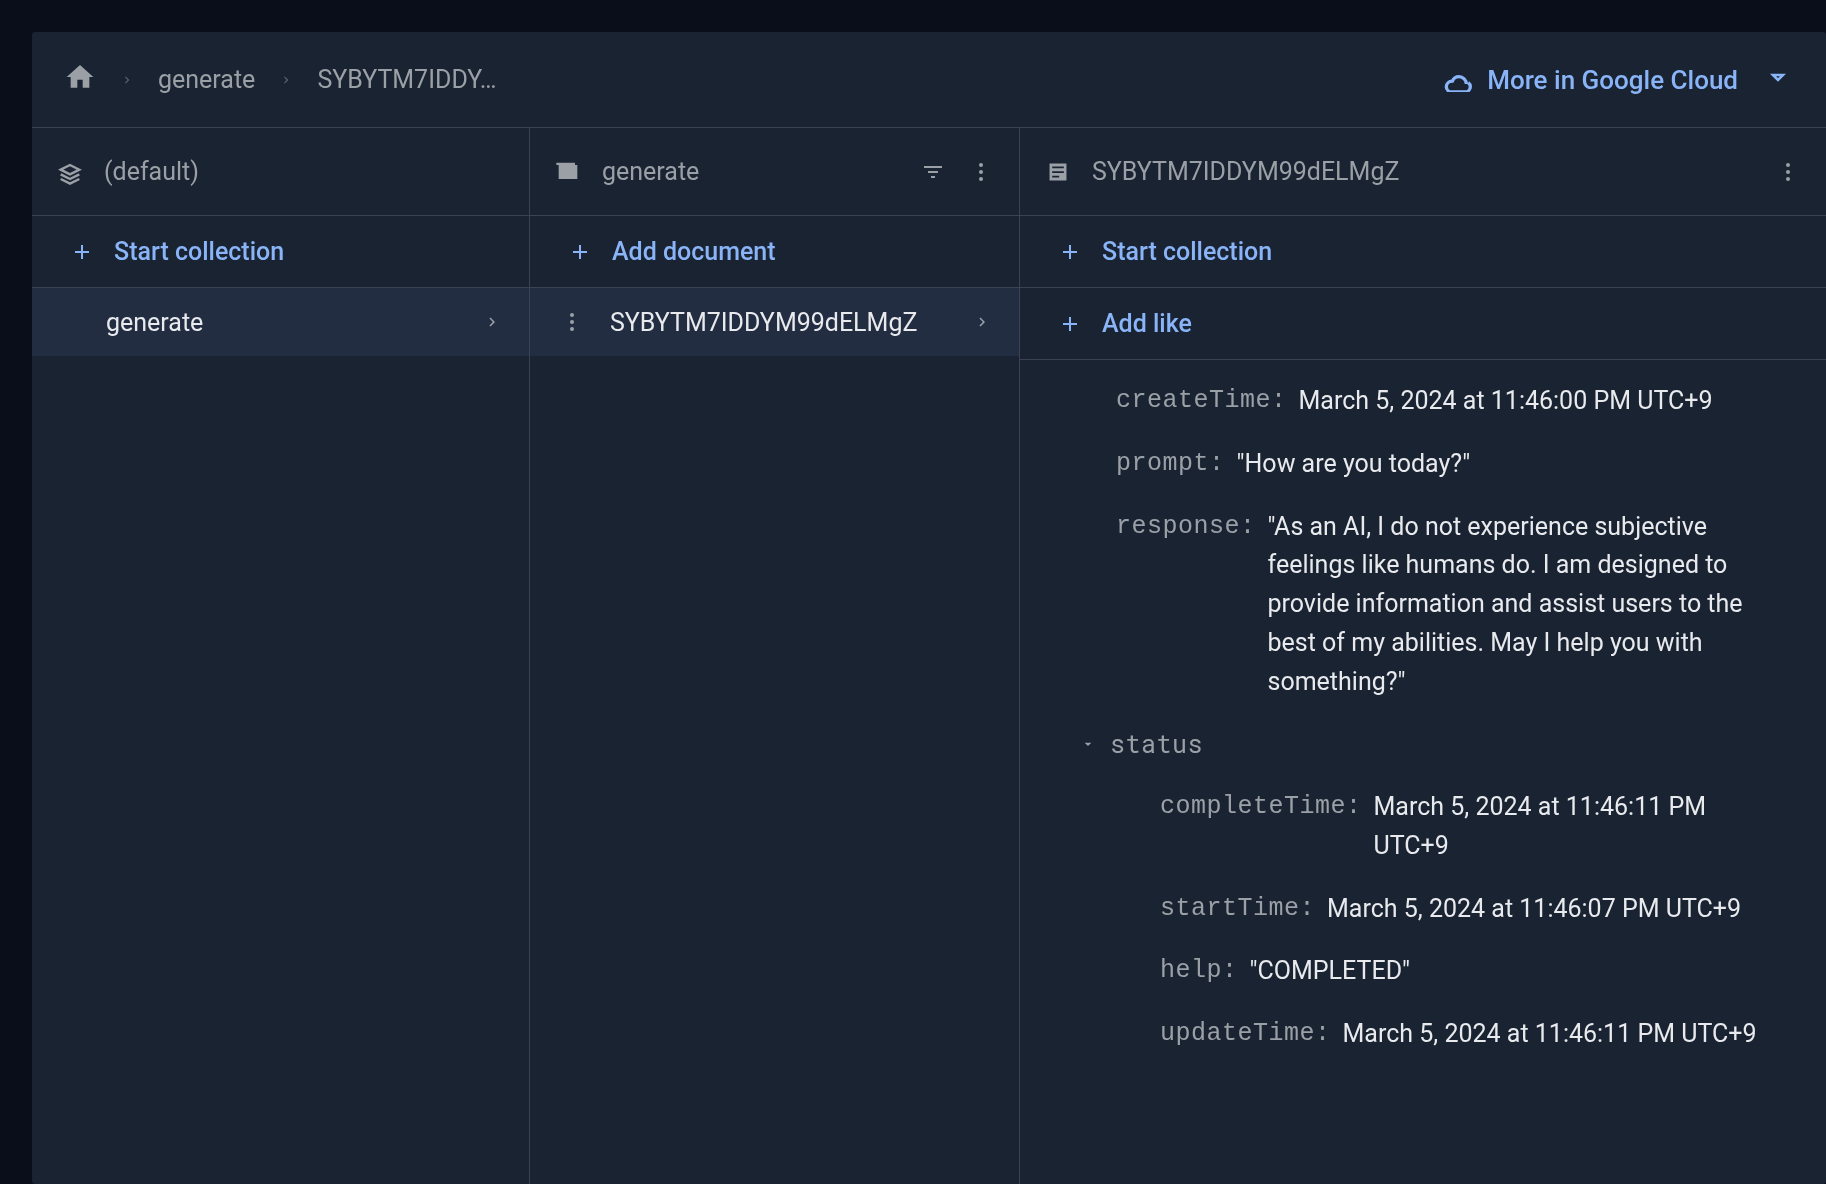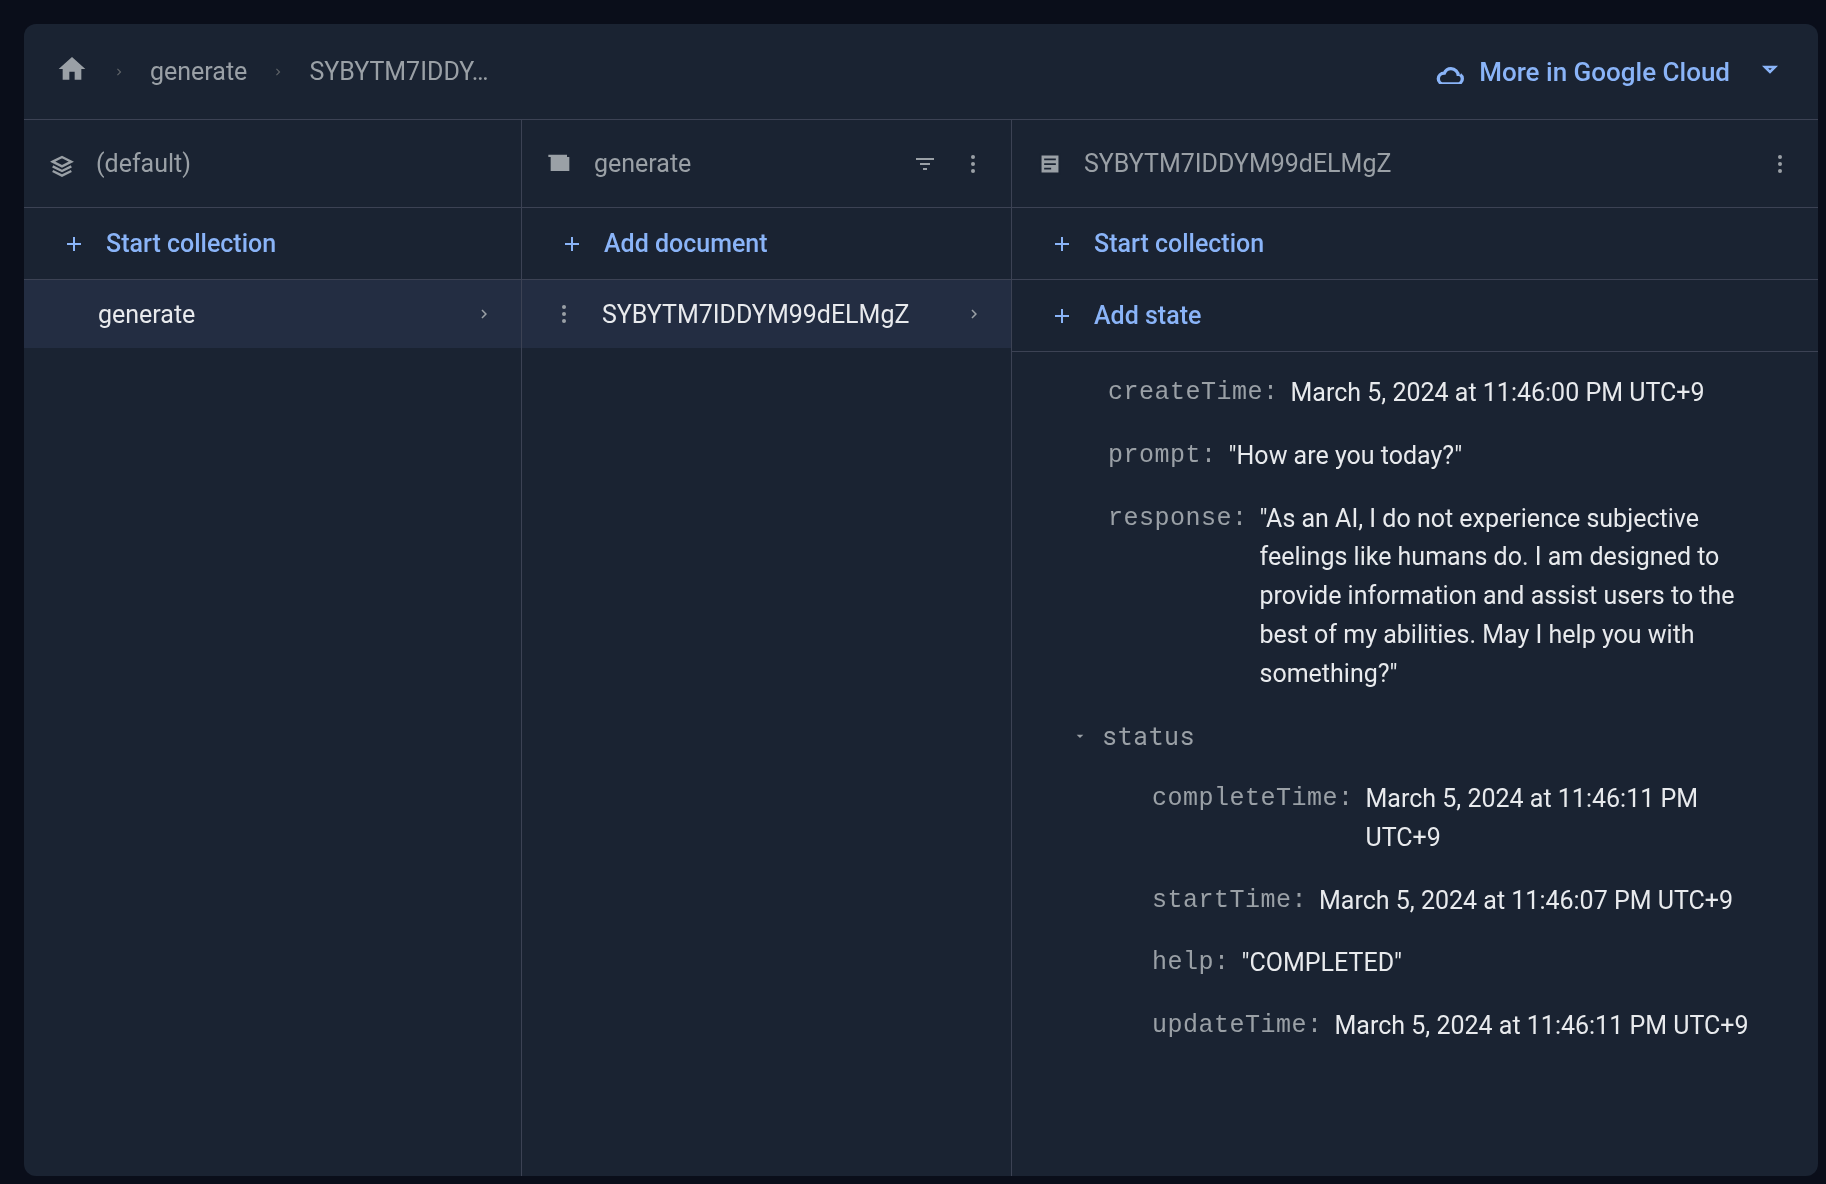--- a/index.html
+++ b/index.html
@@ -6,22 +6,22 @@
   body {
     background: #0a0e1a;
     font-family: 'Google Sans', Roboto, Arial, sans-serif;
     color: #e8eaed;
     width: 1826px;
     height: 1184px;
     overflow: hidden;
   }
   .app {
     background: #1a2332;
-    border-radius: 12px;
-    margin: 24px;
+    border-radius: 3px;
+    margin: 32px;
     width: calc(100% - 32px);
     height: calc(100% - 32px);
     display: flex;
     flex-direction: column;
     overflow: hidden;
   }
   .topbar {
     display: flex;
     align-items: center;
     justify-content: space-between;
@@ -268,21 +268,21 @@
         <svg viewBox="0 0 24 24">
             <path d="M19 13h-6v6h-2v-6H5v-2h6V5h2v6h6v2z"></path>
           </svg>
         <span>Start collection</span>
       </div>
       <div class="doc-body">
         <div class="action-row" style="border-bottom:1px solid #3c4254">
           <svg viewBox="0 0 24 24">
               <path d="M19 13h-6v6h-2v-6H5v-2h6V5h2v6h6v2z"></path>
             </svg>
-          <span>Add state</span>
+          <span>Add like</span>
         </div>
         <div class="fields">
 
           <div class="field indent1">
             <span class="key">createTime:</span>
             <span class="val">March 5, 2024 at 11:46:00 PM UTC+9</span>
           </div>
 
           <div class="field indent1">
             <span class="key">prompt:</span>

